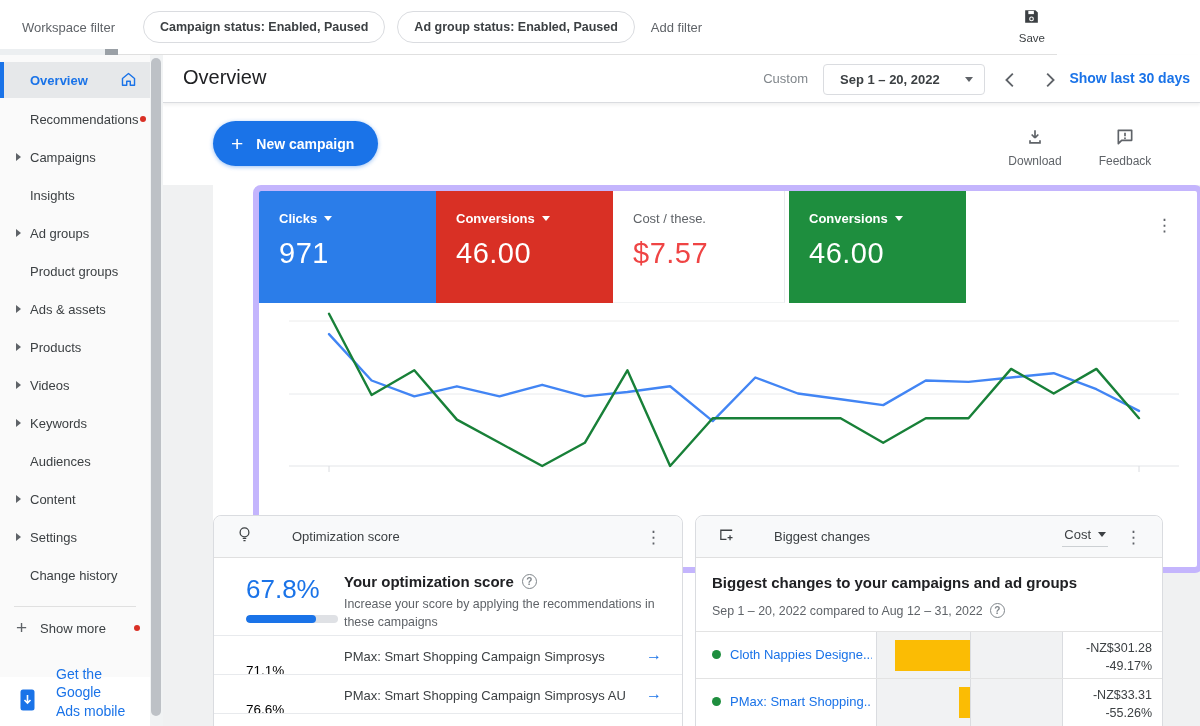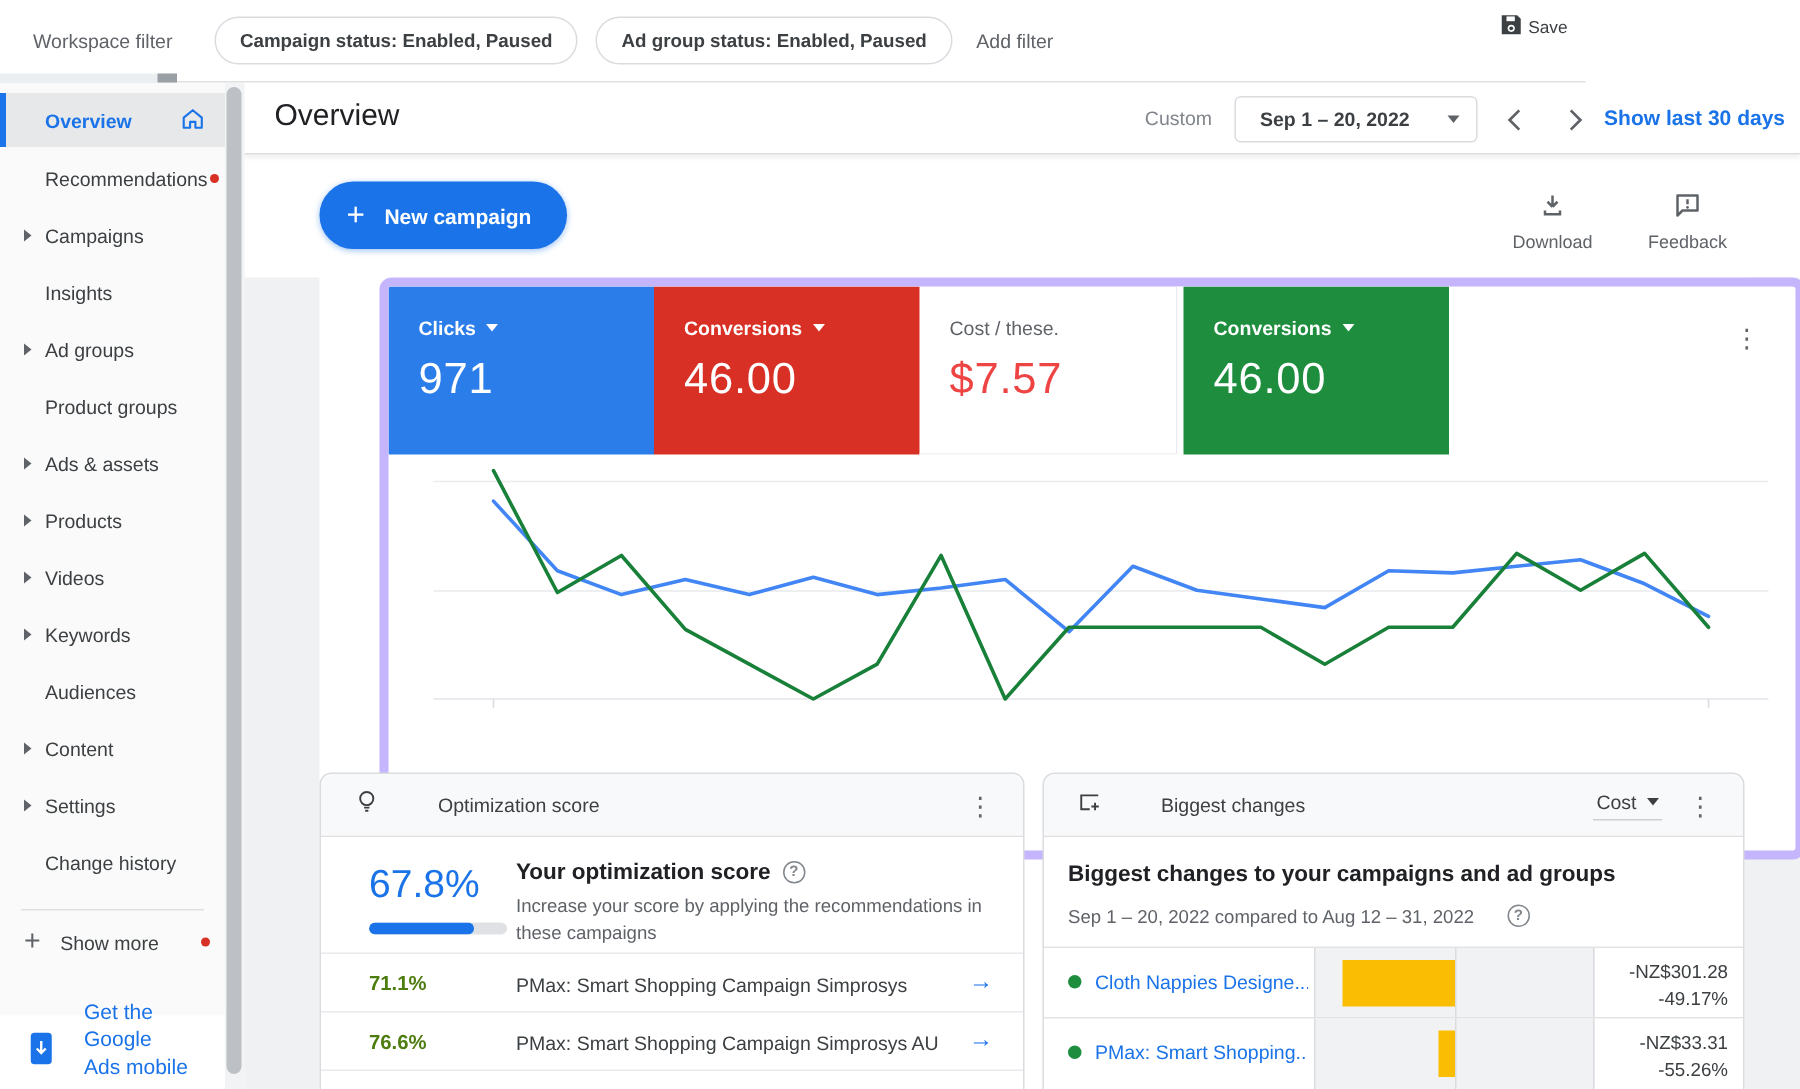--- a/index.html
+++ b/index.html
@@ -7,21 +7,21 @@
   .page { position:relative; width:1200px; height:726px; overflow:hidden; background:#fff; }
 
   
   .topbar { position:absolute; left:0; top:0; width:1057px; height:55px; background:#fff;
             border-bottom:1px solid #e0e0e0; display:flex; align-items:center; z-index:6; }
   .ws-label { margin-left:22px; font-size:13px; color:#5f6368; }
   .chips { display:flex; align-items:center; margin-left:28px; gap:12px; }
   .chip { height:32px; display:flex; align-items:center; padding:0 16px; border:1px solid #dadce0;
           border-radius:16px; font-size:12.5px; color:#3c4043; font-weight:bold; background:#fff; cursor:pointer; }
   .add-filter { margin-left:16px; font-size:13px; color:#5f6368; cursor:pointer; }
-  .save-wrap { position:absolute; right:12px; top:7px; display:flex; flex-direction:row; align-items:center; gap:2px; cursor:pointer; }
+  .save-wrap { position:absolute; right:12px; top:7px; display:flex; flex-direction:column; align-items:center; gap:2px; cursor:pointer; }
   .save-label { font-size:11.5px; color:#3c4043; }
   .hscroll { position:absolute; left:0; top:49px; width:118px; height:6px; background:#eceff1; z-index:7; }
   .hscroll-thumb { position:absolute; right:0; top:0; width:13px; height:6px; background:#9aa0a6; }
 
   
   .sidebar { position:absolute; left:0; top:55px; width:150px; height:671px; background:#fafafa; z-index:5; }
   .gutter { position:absolute; left:150px; top:55px; width:13px; height:671px; background:#f1f3f4; z-index:5; }
   .gutter-thumb { position:absolute; left:1px; top:3px; width:10px; height:658px; background:#bdc1c6; border-radius:6px; }
   .nav-list { padding-top:7px; }
   .nav-item { position:relative; height:38px; display:flex; align-items:center; font-size:13px; color:#3c4043;
@@ -92,30 +92,30 @@
   .panel-kebab { position:absolute; right:20px; top:13px; }
 
   .opt-score { position:absolute; left:32px; top:58px; font-size:26px; color:#1a73e8; }
   .opt-bar { position:absolute; left:32px; top:99px; width:92px; height:8px; border-radius:4px; background:#dfe1e5; overflow:hidden; }
   .opt-bar-fill { height:100%; background:#1a73e8; border-radius:4px; }
   .opt-title-row { position:absolute; left:130px; top:57px; font-size:15px; font-weight:bold; color:#202124;
                    display:flex; align-items:center; gap:8px; }
   .opt-desc { position:absolute; left:130px; top:80px; width:336px; font-size:12.4px; color:#5f6368; line-height:1.45; }
   .opt-rows { position:absolute; left:0; top:119px; width:100%; }
   .opt-row { position:relative; height:39px; border-top:1px solid #e8eaed; cursor:pointer; }
-  .opt-row-pct { position:absolute; left:32px; top:12px; font-size:13.5px; color:#4d7c0f; font-weight:bold; }
+  .opt-row-pct { position:absolute; left:32px; top:27px; font-size:13.5px; color:#000000; font-weight:normal; }
   .opt-row-name { position:absolute; left:130px; top:13px; font-size:13px; color:#3c4043; white-space:nowrap; }
   .opt-row-arrow { position:absolute; right:20px; top:10px; color:#1a73e8; font-size:16px; }
   .help { width:15px; height:15px; border:1.2px solid #80868b; border-radius:50%; font-size:10px; color:#80868b;
           display:inline-flex; align-items:center; justify-content:center; font-weight:bold; flex:none; }
 
   .cost-select { position:absolute; right:54px; top:11px; display:flex; align-items:center; gap:7px; font-size:13px;
                  color:#3c4043; border-bottom:1px solid #ccd0d3; padding:0 2px 4px 2px; cursor:pointer; }
   .chg-heading { position:absolute; left:16px; top:58px; font-size:15px; font-weight:bold; color:#202124; }
-  .chg-sub { position:absolute; left:16px; top:87px; font-size:12.4px; color:#5f6368; display:flex; align-items:center; gap:22px; }
+  .chg-sub { position:absolute; left:16px; top:87px; font-size:12.4px; color:#5f6368; display:flex; align-items:center; gap:7px; }
   .chg-table { position:absolute; left:0; top:115px; width:466px; }
   .chg-row { position:relative; height:47px; border-top:1px solid #e3e3e3; }
   .chg-name { position:absolute; left:16px; top:15px; display:flex; align-items:center; gap:9px; font-size:13px;
               color:#1a73e8; width:160px; white-space:nowrap; overflow:hidden; cursor:pointer; }
   .chg-dot { width:9px; height:9px; border-radius:50%; background:#1e8e3e; flex:none; }
   .bar-zone { position:absolute; left:180px; top:0; width:187px; height:47px; background:#f1f2f3;
               border-left:1px solid #dadce0; border-right:1px solid #dadce0; }
   .center-line { position:absolute; left:93px; top:0; width:1px; height:47px; background:#dadce0; }
   .chg-bar { position:absolute; top:8px; height:31px; }
   .chg-val { position:absolute; right:10px; top:7px; text-align:right; font-size:12.5px; color:#3c4043; line-height:1.45; }

